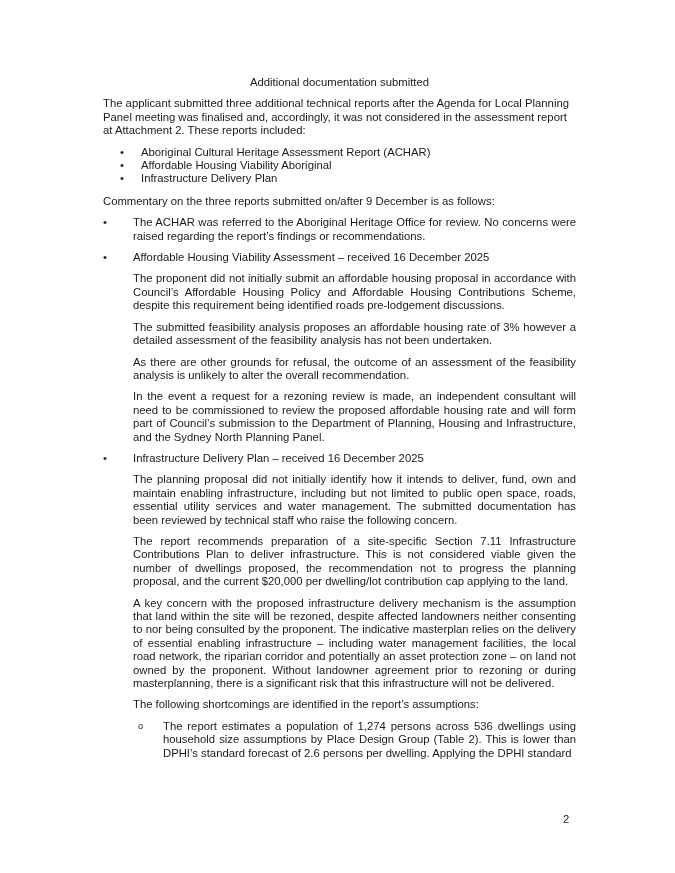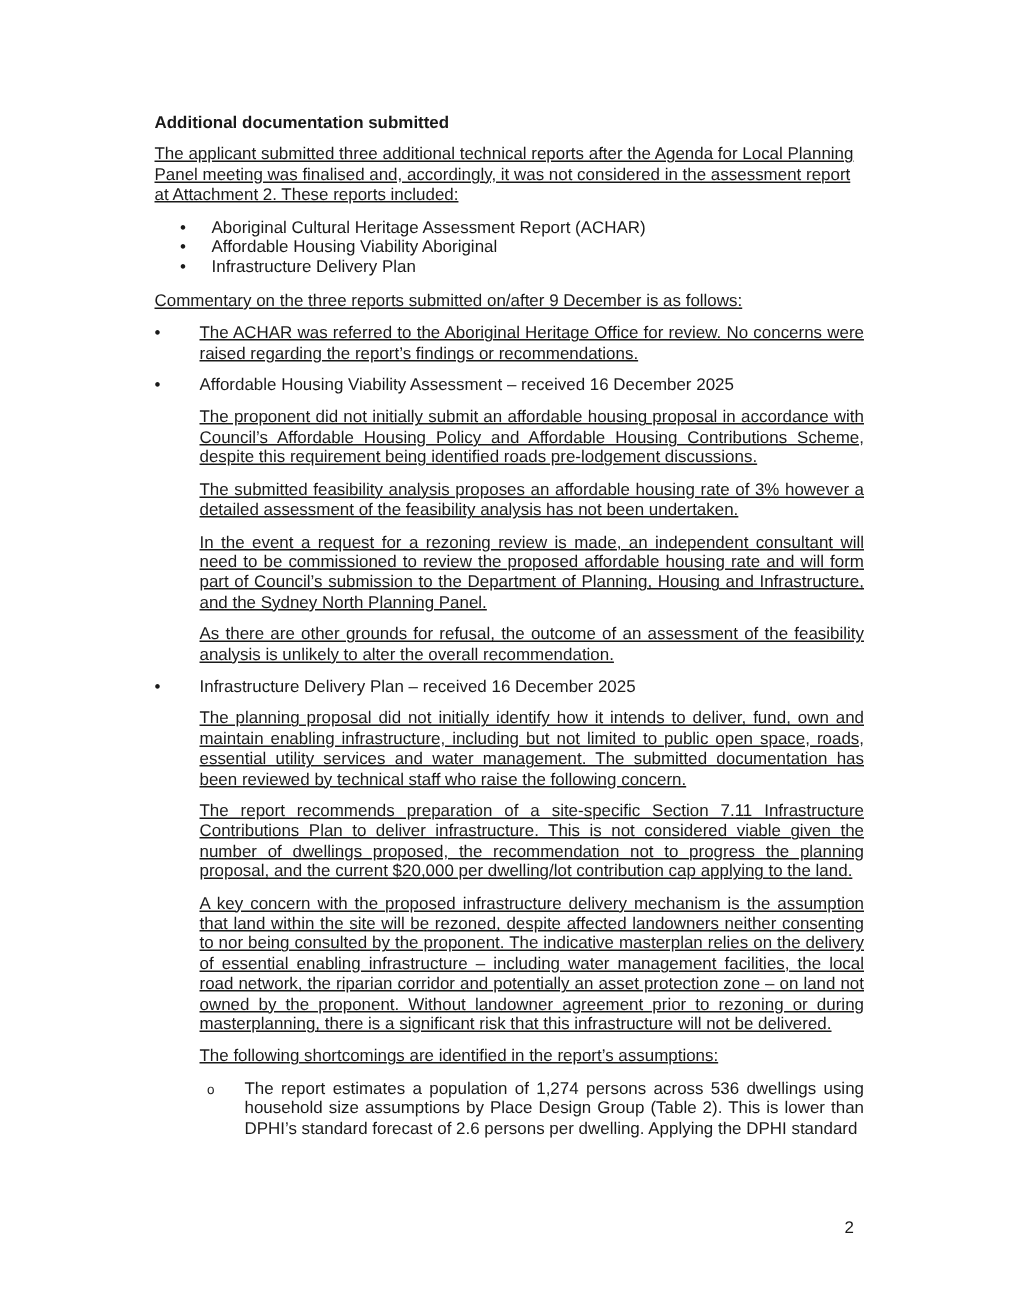--- a/index.html
+++ b/index.html
@@ -17,26 +17,26 @@
     }
     .page {
       position: absolute;
       left: 103px;
       top: 76px;
       width: 473px;
       font-size: 11.3px;
       line-height: 13.4px;
     }
     .heading {
-      font-weight: bold;
+      font-weight: normal;
       margin: 0 0 8px 0;
+      text-align: center;
     }
     p {
       margin: 0 0 8px 0;
-      text-decoration: underline;
     }
     .justify {
       text-align: justify;
     }
     ul.bullets {
       list-style: none;
       margin: 0 0 9px 0;
       padding: 0;
     }
     ul.bullets li {
@@ -114,22 +114,22 @@
     <p class="indent justify">The ACHAR was referred to the Aboriginal Heritage Office for review. No concerns were raised regarding the report’s findings or recommendations.</p>
   </div>
 
   <div>
     <div class="report-item">
       <span class="dot">•</span>
       <span>Affordable Housing Viability Assessment – received 16 December 2025</span>
     </div>
     <p class="indent justify">The proponent did not initially submit an affordable housing proposal in accordance with Council’s Affordable Housing Policy and Affordable Housing Contributions Scheme, despite this requirement being identified roads pre-lodgement discussions.</p>
     <p class="indent justify">The submitted feasibility analysis proposes an affordable housing rate of 3% however a detailed assessment of the feasibility analysis has not been undertaken.</p>
+    <p class="indent justify">As there are other grounds for refusal, the outcome of an assessment of the feasibility analysis is unlikely to alter the overall recommendation.</p>
     <p class="indent justify">In the event a request for a rezoning review is made, an independent consultant will need to be commissioned to review the proposed affordable housing rate and will form part of Council’s submission to the Department of Planning, Housing and Infrastructure, and the Sydney North Planning Panel.</p>
-    <p class="indent justify">As there are other grounds for refusal, the outcome of an assessment of the feasibility analysis is unlikely to alter the overall recommendation.</p>
   </div>
 
   <div>
     <div class="report-item">
       <span class="dot">•</span>
       <span>Infrastructure Delivery Plan – received 16 December 2025</span>
     </div>
     <p class="indent justify">The planning proposal did not initially identify how it intends to deliver, fund, own and maintain enabling infrastructure, including but not limited to public open space, roads, essential utility services and water management. The submitted documentation has been reviewed by technical staff who raise the following concern.</p>
     <p class="indent justify">The report recommends preparation of a site-specific Section 7.11 Infrastructure Contributions Plan to deliver infrastructure. This is not considered viable given the number of dwellings proposed, the recommendation not to progress the planning proposal, and the current $20,000 per dwelling/lot contribution cap applying to the land.</p>
     <p class="indent justify">A key concern with the proposed infrastructure delivery mechanism is the assumption that land within the site will be rezoned, despite affected landowners neither consenting to nor being consulted by the proponent. The indicative masterplan relies on the delivery of essential enabling infrastructure – including water management facilities, the local road network, the riparian corridor and potentially an asset protection zone – on land not owned by the proponent. Without landowner agreement prior to rezoning or during masterplanning, there is a significant risk that this infrastructure will not be delivered.</p>

